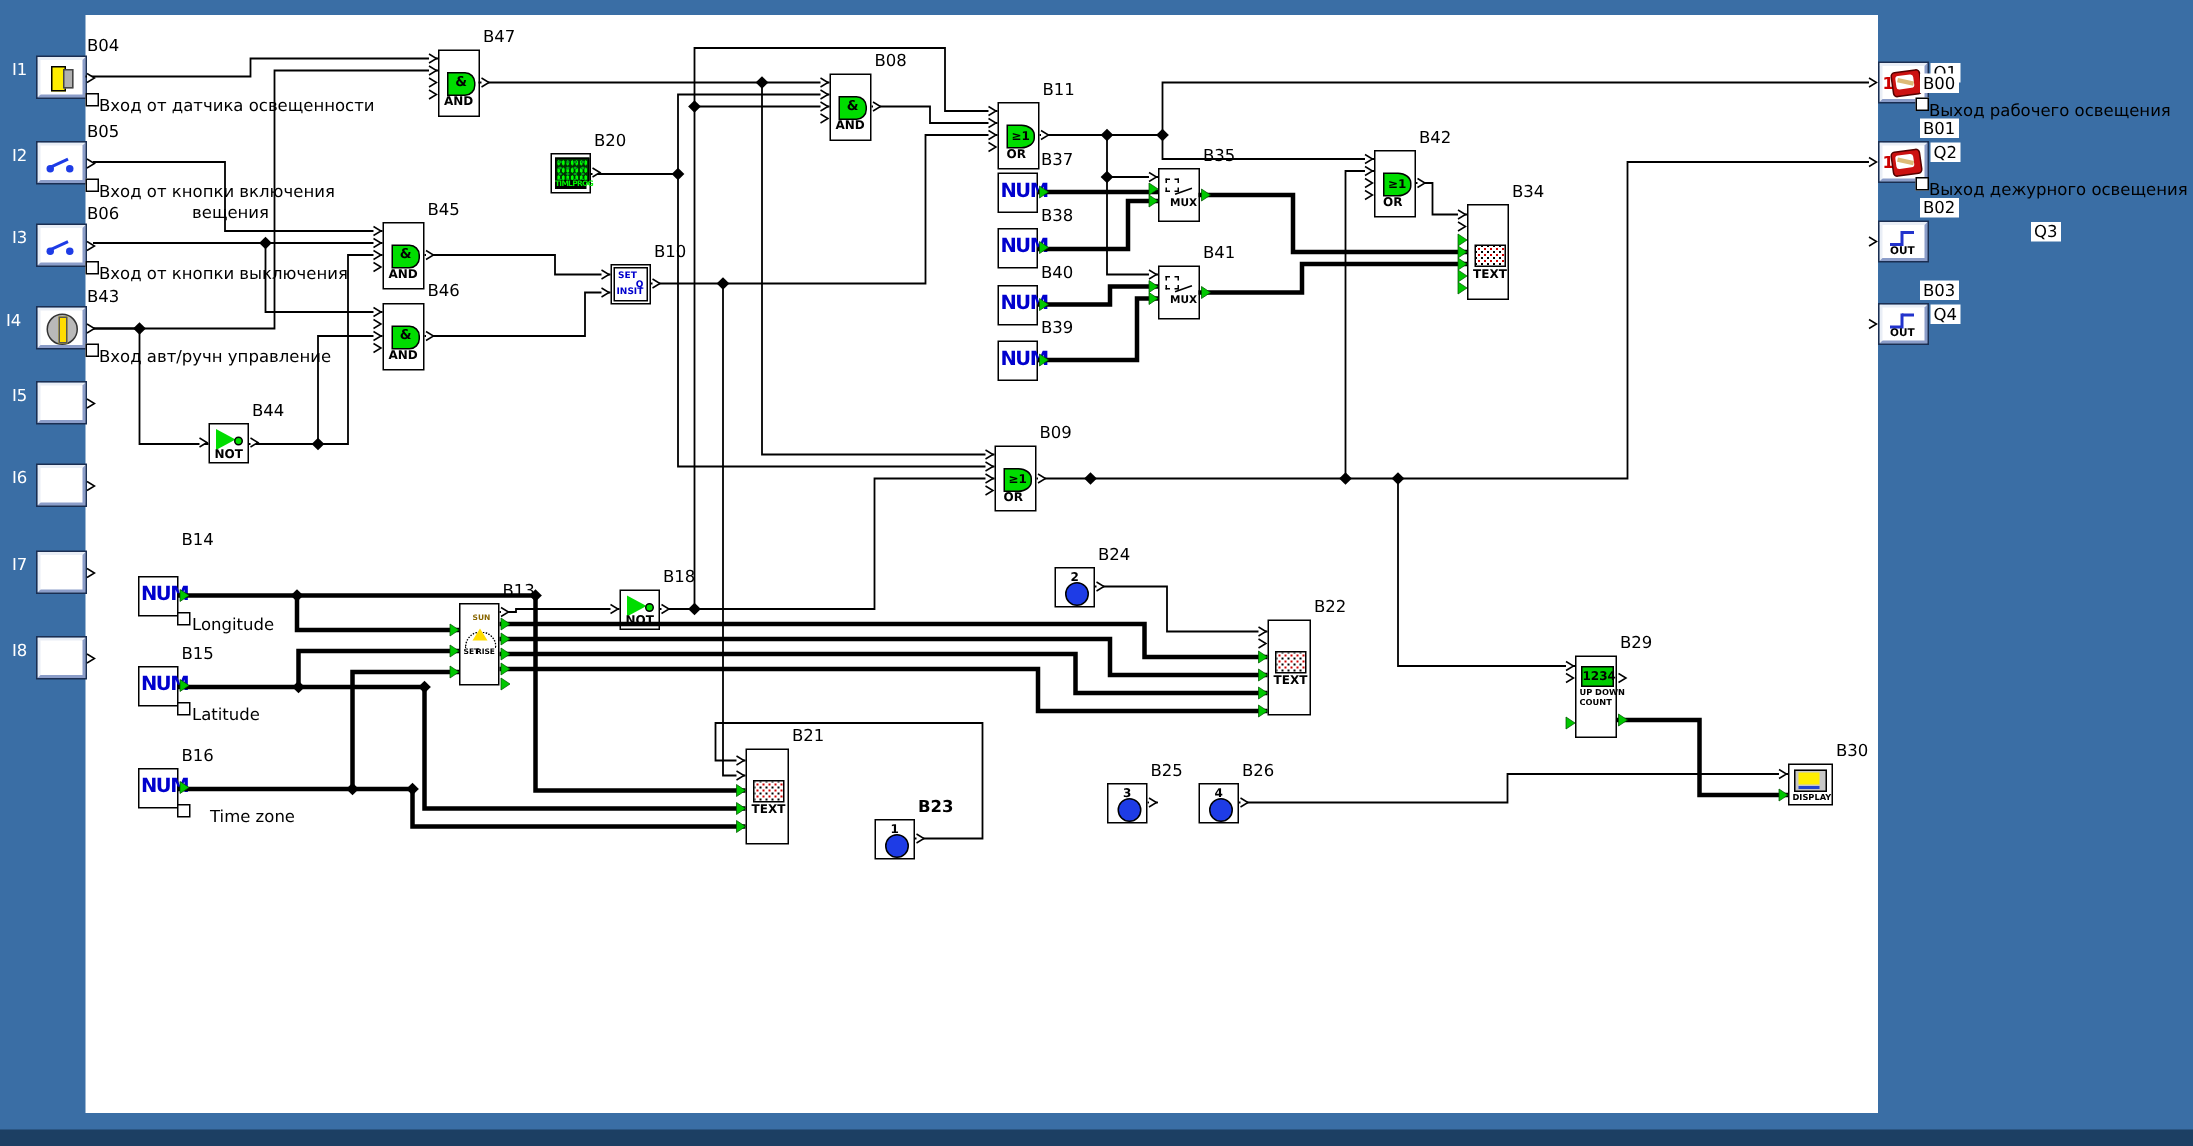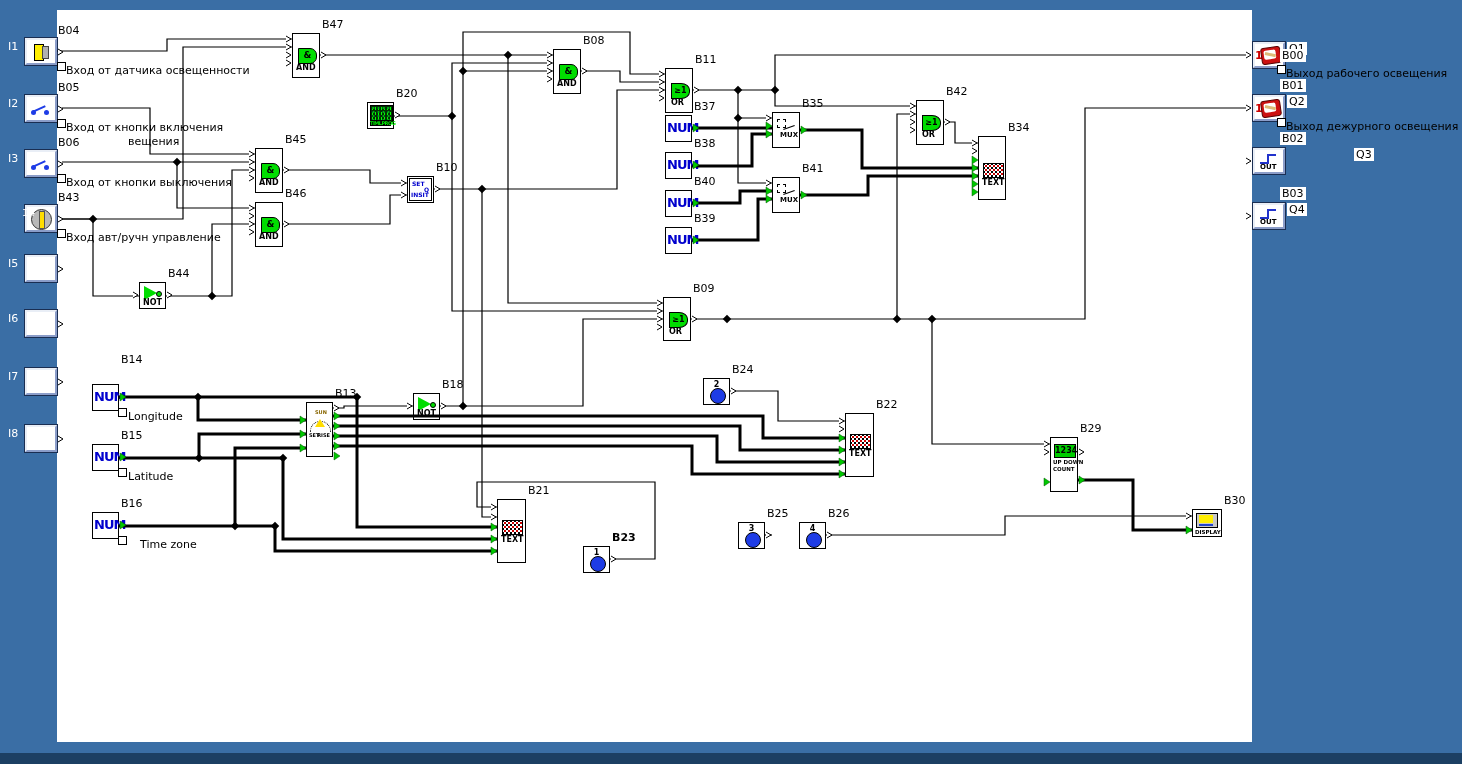--- a/index.html
+++ b/index.html
@@ -255,21 +255,21 @@
       <div class="swline" style="left:5px;top:11px"></div>
       </div>
       <div class="iolabel" style="left: 8px; top: 152px;">I3</div>
       <div class="ref" style="left: 58px; top: 136px;">B06</div>
       <div class="flag" style="left: 57px; top: 174px;"></div>
       <div class="desc" style="left: 66px; top: 176px;">Вход от кнопки выключения</div>
       <div class="iobox" style="left: 25px; top: 205px; width: 32px; height: 27px;">
         <div class="dial"></div>
         <div class="dialkey"></div>
       </div>
-      <div class="iolabel" style="left: 22px; top: 207px; font-family: Liberation Mono, monospace;">I4</div>
+      <div class="iolabel" style="left: 4px; top: 207px;">I4</div>
       <div class="ref" style="left: 58px; top: 191px;">B43</div>
       <div class="flag" style="left: 57px; top: 229px;"></div>
       <div class="desc" style="left: 66px; top: 231px;">Вход авт/ручн управление</div>
       <div class="iobox" style="left: 25px; top: 255px; width: 32px; height: 27px;"></div>
       <div class="iolabel" style="left: 8px; top: 257px;">I5</div>
       <div class="iobox" style="left: 25px; top: 310px; width: 32px; height: 27px;"></div>
       <div class="iolabel" style="left: 8px; top: 312px;">I6</div>
       <div class="iobox" style="left: 25px; top: 368px; width: 32px; height: 27px;"></div>
       <div class="iolabel" style="left: 8px; top: 370px;">I7</div>
       <div class="iobox" style="left: 25px; top: 425px; width: 32px; height: 27px;"></div>

